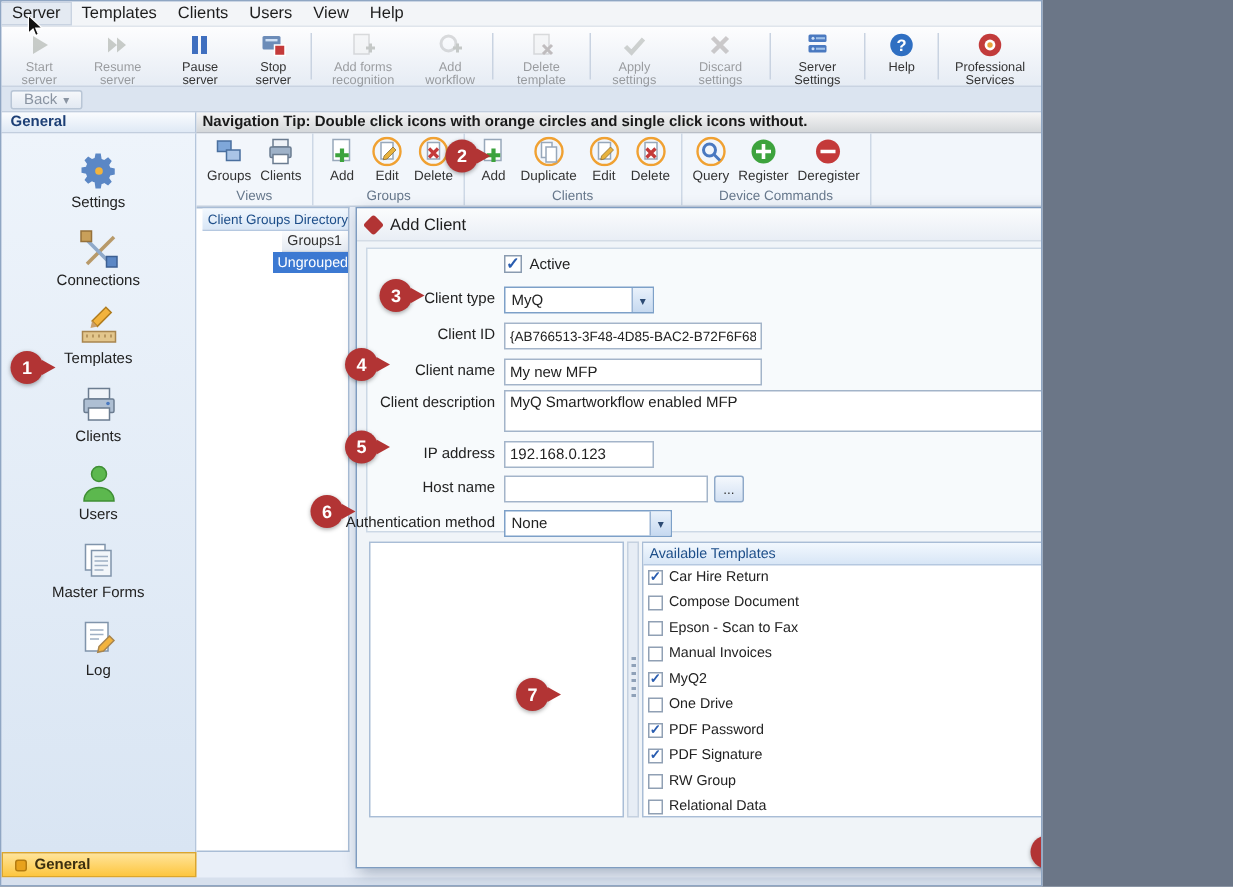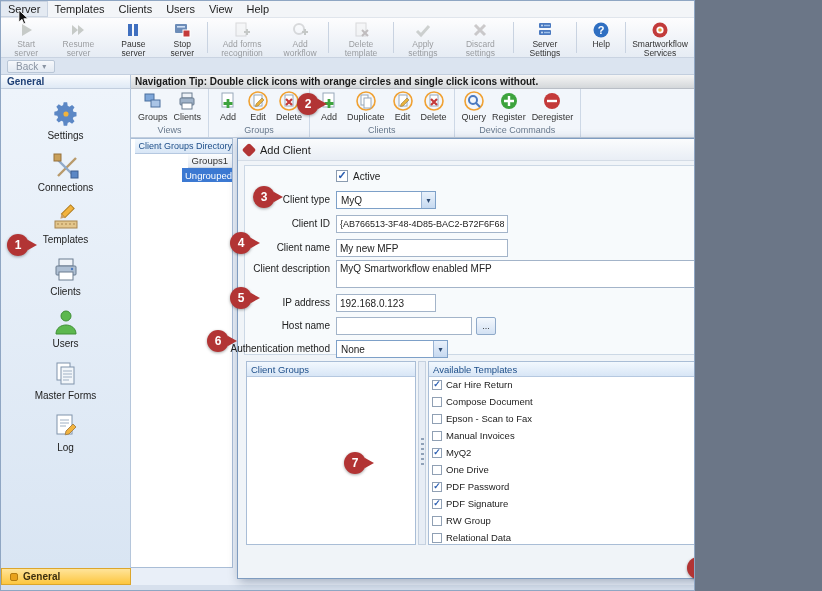--- a/index.html
+++ b/index.html
@@ -276,21 +276,21 @@
     </div>
     <div class="tsep"></div>
     <div class="tbtn">
       <span class="ticon">
           <svg viewBox="0 0 18 18">
             <circle cx="9" cy="9" r="7.5" fill="#c23b3b"></circle>
             <circle cx="9" cy="9" r="3.6" fill="#fff"></circle>
             <circle cx="9" cy="9" r="1.8" fill="#e8a33d"></circle>
           </svg>
         </span>
-      <span class="tlabel">Smartworkflow Services</span>
+      <span class="tlabel">Professional Services</span>
     </div>
   </div>
 
   <div class="backrow">
     <div class="back-btn">
       <span>Back</span>
       <span style="font-size:8px;">▾</span>
     </div>
   </div>
 
@@ -581,21 +581,20 @@
 
     <div class="frow" style="top:201px;">
       <label class="flabel">Authentication method</label>
       <div class="combo" style="width:112px;">
         <span class="combo-val">None</span>
         <span class="combo-btn">▾</span>
       </div>
     </div>
 
     <div class="subpanel cg-panel">
-      <div class="subpanel-hdr">Client Groups</div>
       <div style="flex:1;"></div>
     </div>
 
     <div class="splitter"></div>
 
     <div class="subpanel tpl-panel">
       <div class="subpanel-hdr">Available Templates</div>
       <div class="tpl-body">
         <div class="tpl-list">
 

